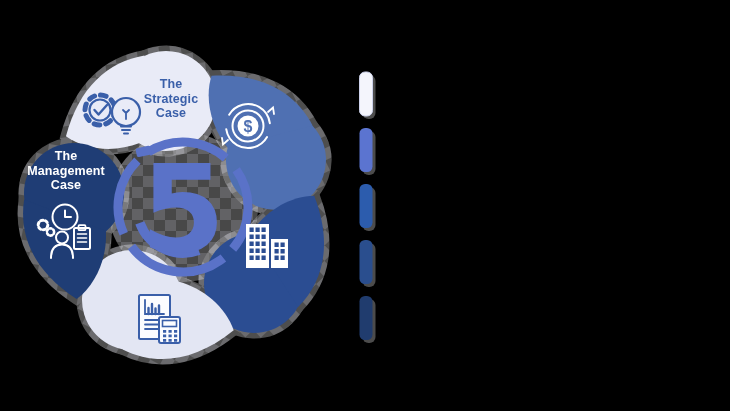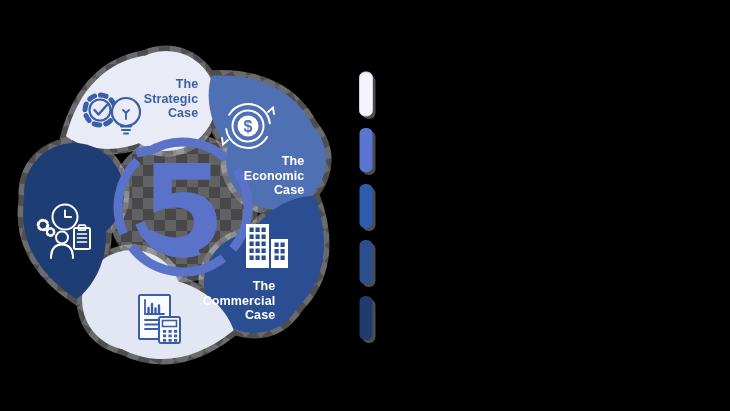--- a/index.html
+++ b/index.html
@@ -8,21 +8,21 @@
     background:#000;
     position:relative;
     overflow:hidden;
     font-family:"Liberation Sans", sans-serif;
   }
   .stage{position:absolute;inset:0;}
   svg.scene{position:absolute;left:0;top:0;width:730px;height:411px;display:block;}
   .petal-label{
     position:absolute;
     width:min-content;
-    text-align:right;
+    text-align:center;
     font-weight:700;
     font-size:12.5px;
     line-height:1.16;
     letter-spacing:.1px;
     transform:translate(-50%,-50%);
     white-space:normal;
     pointer-events:none;
   }
 </style>
 </head>
@@ -131,16 +131,15 @@
     </g>
     <rect x="359.5" y="72" width="13" height="44" rx="5.5" stroke="#ccd1ea" stroke-width="1" fill="#f4f5fc"></rect>
     <rect x="359.5" y="128" width="13" height="44" rx="5.5" fill="#5b74d0"></rect>
     <rect x="359.5" y="184" width="13" height="44" rx="5.5" fill="#2c5cad"></rect>
     <rect x="359.5" y="240" width="13" height="44" rx="5.5" fill="#2a4e8e"></rect>
     <rect x="359.5" y="296" width="13" height="44" rx="5.5" fill="#203c6e"></rect>
   </g>
 </svg>
 
 <div class="petal-label" style="left: 171px; top: 99px; color: rgb(58, 95, 169);">The Strategic Case</div>
-<div class="petal-label" style="left: 274px; top: 176px; color: rgb(255, 255, 255);">The Economic Case</div>
-<div class="petal-label" style="left: 239px; top: 301px; color: rgb(255, 255, 255);">The Commercial Case</div>
+<div class="petal-label" style="left: 66px; top: 171px; color: rgb(255, 255, 255);">The Management Case</div>
 
 </div>
 
 </body></html>

